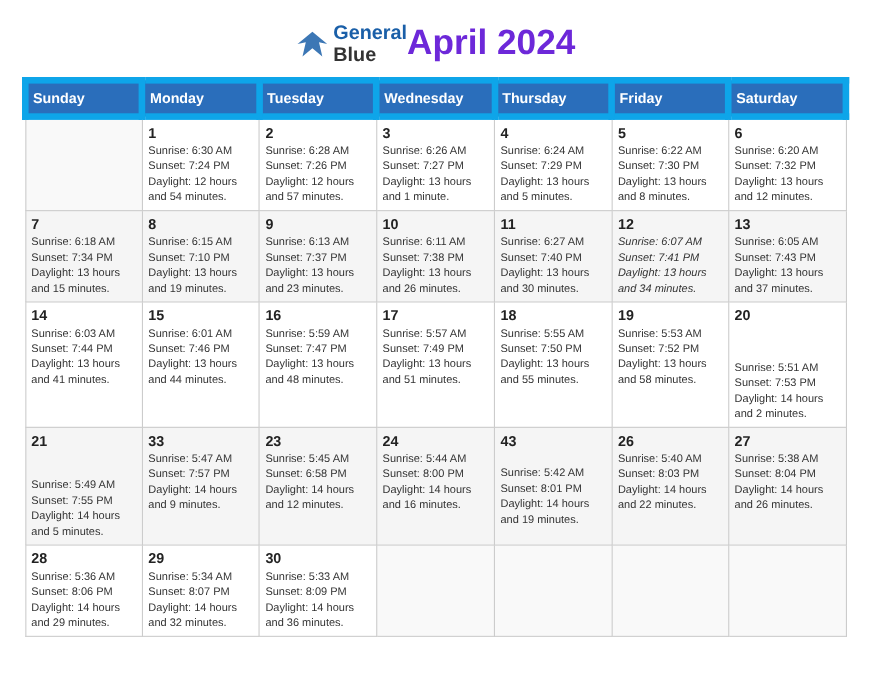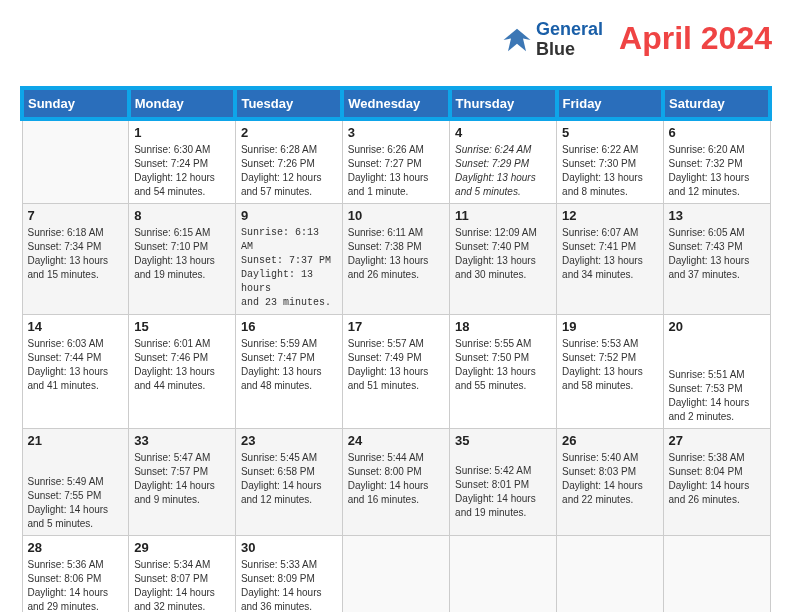--- a/index.html
+++ b/index.html
@@ -5,24 +5,23 @@
     * { box-sizing: border-box; margin: 0; padding: 0; }
     body {
       font-family: Arial, sans-serif;
       background: #fff;
       width: 792px;
       min-height: 612px;
       padding: 20px;
     }
     .header-area {
       display: flex;
-      justify-content: flex-end;
+      justify-content: center;
       align-items: flex-start;
-      margin-bottom: 26px;
-      gap: 16px;
+      margin-bottom: 10px;
     }
     .logo {
       display: flex;
       align-items: center;
       gap: 4px;
     }
     .logo-text {
       font-size: 18px;
       font-weight: bold;
       color: #333;
@@ -34,39 +33,39 @@
     .logo-bird {
       width: 30px;
       height: 30px;
     }
     .title-area {
       text-align: right;
     }
     .month-title {
       font-size: 32px;
       font-weight: bold;
-      color: #ef4444;
+      color: #6d28d9;
     }
     .location {
       font-size: 15px;
       color: #555;
     }
     table {
       width: 100%;
       border-collapse: collapse;
       font-size: 11px;
     }
     thead tr th {
       background-color: #2a6ebb;
       color: #fff;
       padding: 6px 4px;
       text-align: left;
       font-size: 13px;
       font-weight: bold;
-      border: 4px solid #0ea5e9;
+      border: 6px solid #0ea5e9;
     }
     tbody tr td {
       border: 1px solid #ccc;
       vertical-align: top;
       padding: 4px 5px;
       height: 80px;
       width: 108px;
     }
     tbody tr td.empty {
       background: #f9f9f9;
@@ -135,21 +134,21 @@
         </td>
         <td>
           <div class="day-number">3</div>
           <div class="day-info" style="white-space: pre-line;">Sunrise: 6:26 AM
 Sunset: 7:27 PM
 Daylight: 13 hours
 and 1 minute.</div>
         </td>
         <td>
           <div class="day-number">4</div>
-          <div class="day-info" style="white-space: pre-line; font-style: italic;">Sunrise: 6:24 AM
+          <div class="day-info" style="white-space: pre-line;">Sunrise: 6:24 AM
 Sunset: 7:29 PM
 Daylight: 13 hours
 and 5 minutes.</div>
         </td>
         <td>
           <div class="day-number">5</div>
           <div class="day-info" style="white-space: pre-line;">Sunrise: 6:22 AM
 Sunset: 7:30 PM
 Daylight: 13 hours
 and 8 minutes.</div>
@@ -172,42 +171,42 @@
         </td>
         <td>
           <div class="day-number">8</div>
           <div class="day-info" style="white-space: pre-line;">Sunrise: 6:15 AM
 Sunset: 7:10 PM
 Daylight: 13 hours
 and 19 minutes.</div>
         </td>
         <td>
           <div class="day-number">9</div>
-          <div class="day-info" style="white-space: pre-line; font-family: Liberation Mono, monospace;">Sunrise: 6:13 AM
+          <div class="day-info" style="white-space: pre-line;">Sunrise: 6:13 AM
 Sunset: 7:37 PM
 Daylight: 13 hours
 and 23 minutes.</div>
         </td>
         <td>
           <div class="day-number">10</div>
           <div class="day-info" style="white-space: pre-line;">Sunrise: 6:11 AM
 Sunset: 7:38 PM
 Daylight: 13 hours
 and 26 minutes.</div>
         </td>
         <td>
           <div class="day-number">11</div>
-          <div class="day-info" style="white-space: pre-line;">Sunrise: 12:09 AM
+          <div class="day-info" style="white-space: pre-line;">Sunrise: 6:27 AM
 Sunset: 7:40 PM
 Daylight: 13 hours
 and 30 minutes.</div>
         </td>
         <td>
           <div class="day-number">12</div>
-          <div class="day-info" style="white-space: pre-line;">Sunrise: 6:07 AM
+          <div class="day-info" style="white-space: pre-line; font-style: italic;">Sunrise: 6:07 AM
 Sunset: 7:41 PM
 Daylight: 13 hours
 and 34 minutes.</div>
         </td>
         <td>
           <div class="day-number">13</div>
           <div class="day-info" style="white-space: pre-line;">Sunrise: 6:05 AM
 Sunset: 7:43 PM
 Daylight: 13 hours
 and 37 minutes.</div>
@@ -287,21 +286,21 @@
 and 12 minutes.</div>
         </td>
         <td>
           <div class="day-number">24</div>
           <div class="day-info" style="white-space: pre-line;">Sunrise: 5:44 AM
 Sunset: 8:00 PM
 Daylight: 14 hours
 and 16 minutes.</div>
         </td>
         <td>
-          <div class="day-number">35</div>
+          <div class="day-number">43</div>
           <div class="day-info" style="white-space: pre-line; margin-top: 16px;">Sunrise: 5:42 AM
 Sunset: 8:01 PM
 Daylight: 14 hours
 and 19 minutes.</div>
         </td>
         <td>
           <div class="day-number">26</div>
           <div class="day-info" style="white-space: pre-line;">Sunrise: 5:40 AM
 Sunset: 8:03 PM
 Daylight: 14 hours

